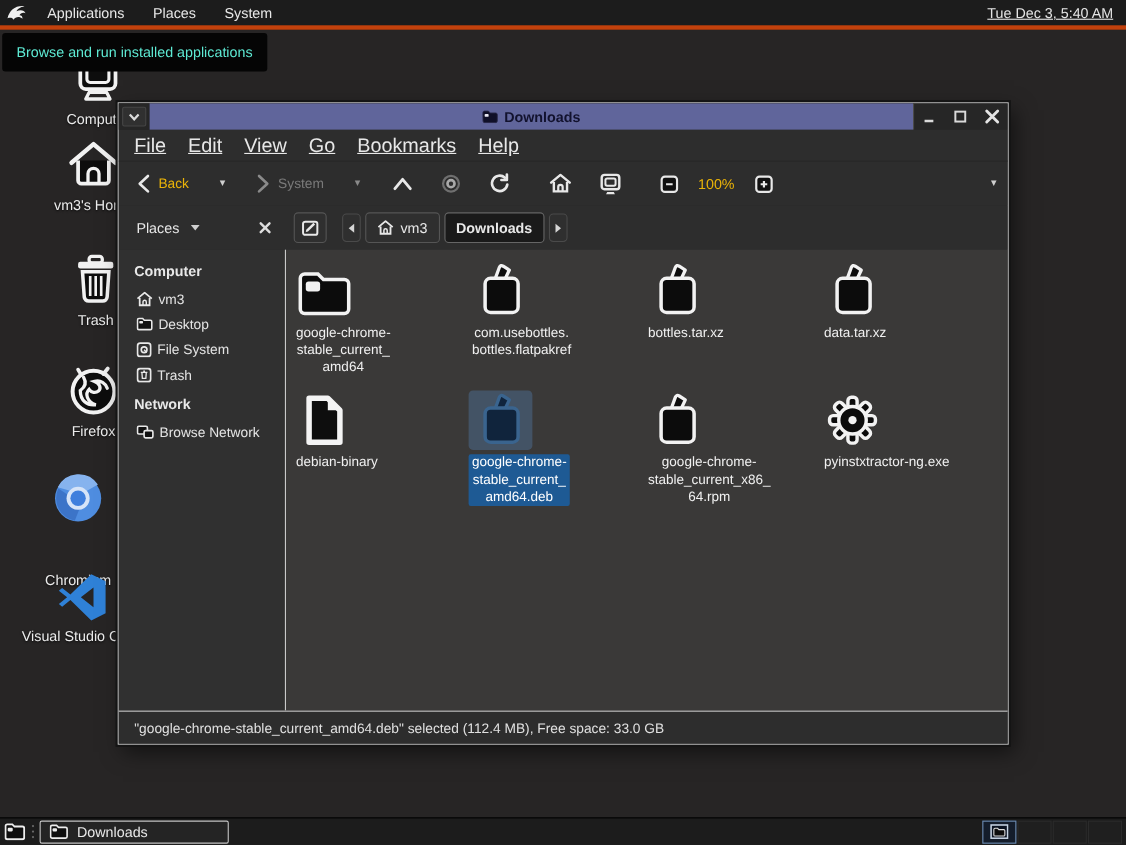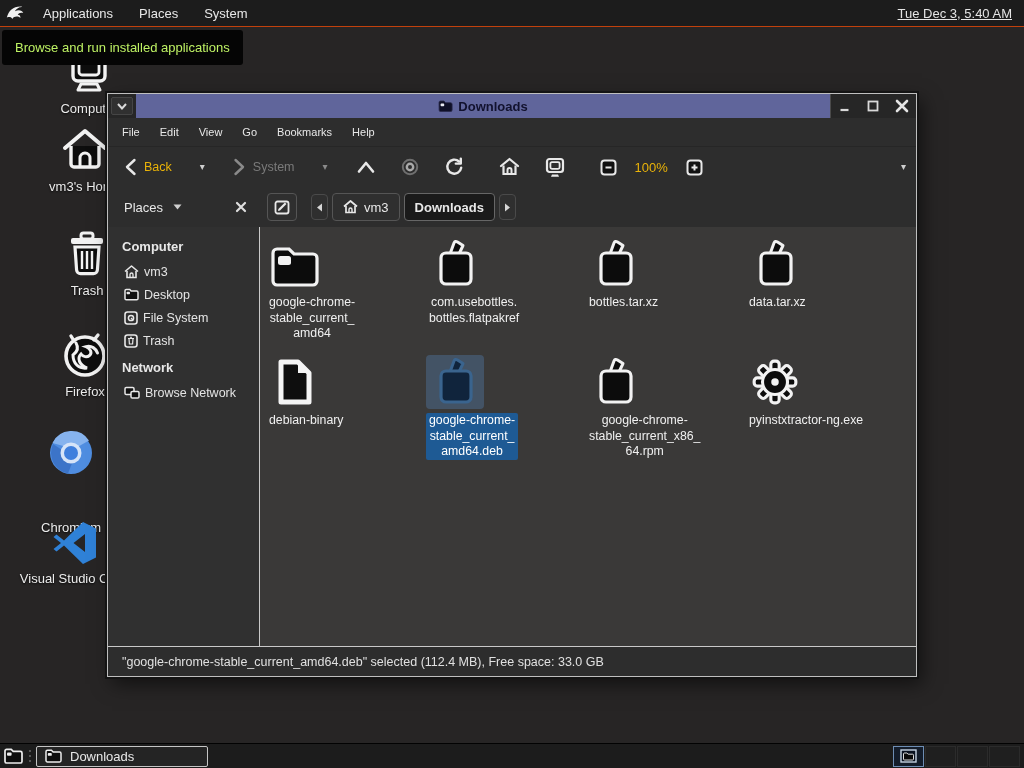--- a/index.html
+++ b/index.html
@@ -1,29 +1,29 @@
 <!DOCTYPE html>
 <html><head>
 <meta charset="utf-8">
 <style>
   * { margin:0; padding:0; box-sizing:border-box; }
   html,body { width:1024px; height:768px; overflow:hidden; background:#272525;
     font-family:"Liberation Sans", sans-serif; color:#e8e8e8; }
 
   
   .top-panel { position:absolute; left:0; top:0; width:1024px; height:27px;
-    background:#1c1c1c; border-bottom:1px solid #c2410c; display:flex; align-items:center;
+    background:#1c1c1c; border-bottom:4px solid #c2410c; display:flex; align-items:center;
     z-index:50; font-size:13px; }
   .panel-logo { width:30px; height:27px; display:flex; align-items:center; justify-content:center; }
   .panel-menu { padding:0 13px; height:27px; display:flex; align-items:center; cursor:default; }
   .panel-spacer { flex:1; }
   .panel-clock { padding:0 12px; font-size:13px; color:#e4e4e4;text-decoration:underline; }
 
   
-  .tooltip { position:absolute; left:2px; top:30px; background:#050505; color:#bef264;
+  .tooltip { position:absolute; left:2px; top:30px; background:#050505; color:#5eead4;
     font-size:13px; padding:10px 13px; border-radius:3px; z-index:60; }
 
   
   .desk-icon { position:absolute; width:110px; display:flex; flex-direction:column;
     align-items:center; z-index:10; }
   .desk-icon .dlabel { margin-top:5px; font-size:13px; color:#ececec;
     text-shadow:0 1px 2px rgba(0,0,0,.8); white-space:nowrap; }
 
   
   .window { position:absolute; left:107px; top:93px; width:810px; height:584px;
@@ -37,21 +37,21 @@
     border-radius:2px; display:flex; align-items:center; justify-content:center; }
   .title-field { flex:1; background:#60659b; display:flex; align-items:center;
     justify-content:center; gap:5px; }
   .title-text { font-size:13px; font-weight:bold; color:#12122e; }
   .win-controls { width:86px; display:flex; align-items:center; justify-content:space-around;
     border-left:1px solid #4a4a4a; }
   .win-btn { width:22px; height:20px; display:flex; align-items:center; justify-content:center; }
 
   .menubar { height:29px; background:#2d2d2d; display:flex; align-items:center;
     padding-left:4px; flex:0 0 auto; border-bottom:1px solid #262626; }
-  .menu-item { padding:0 10px; font-size:11px; height:100%; display:flex; align-items:center; }
+  .menu-item { padding:0 10px; font-size:18px; height:100%; display:flex; align-items:center;text-decoration:underline; }
 
   .toolbar { height:40px; background:#2d2d2d; display:flex; align-items:center;
     padding:0 10px; flex:0 0 auto; font-size:12.5px; }
   .tb-btn { display:flex; align-items:center; gap:7px; padding:4px 6px; border-radius:3px; }
   .tb-label { color:#eab308; }
   .tb-label.disabled { color:#7a7a7a; }
   .caret { font-size:10px; color:#cfcfcf; line-height:1; }
   .caret.dim { color:#8a8a8a; }
   .tb-gap-s { width:12px; } .tb-gap-m { width:22px; }
   .tb-spacer { flex:1; }

